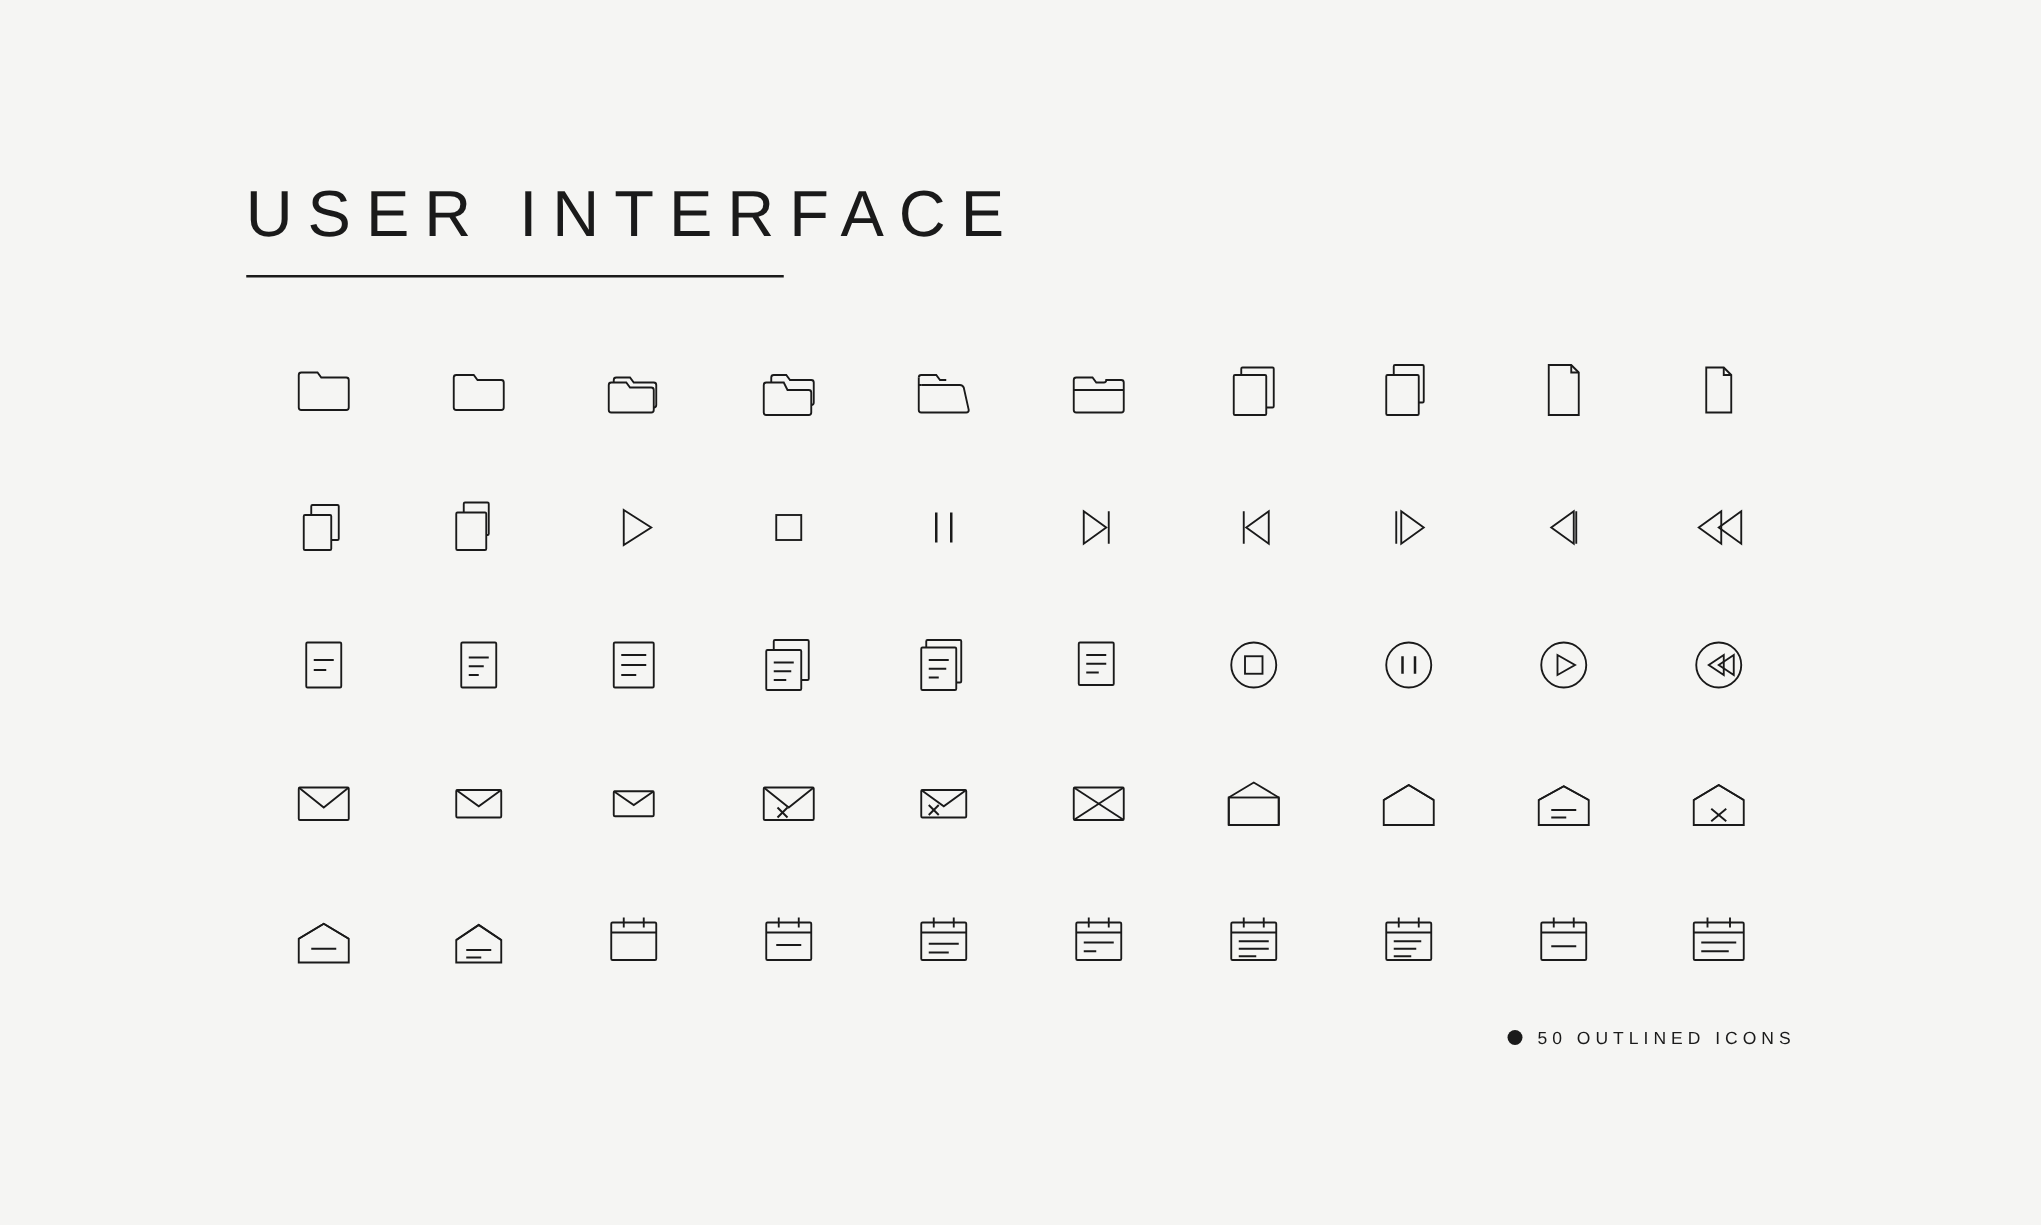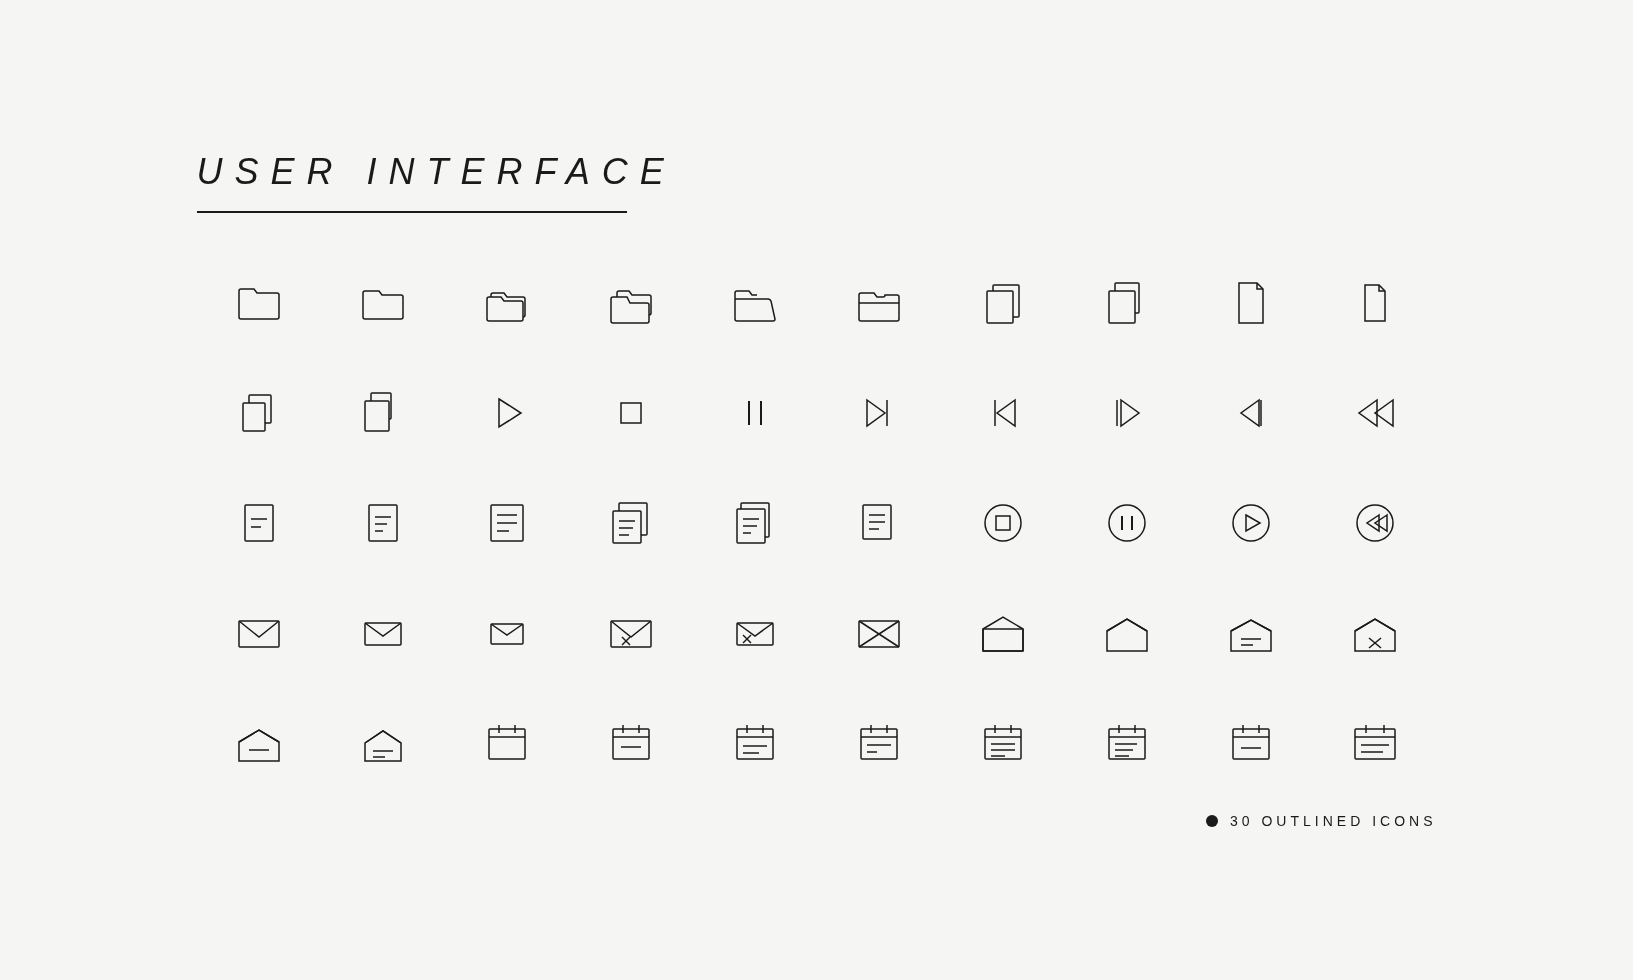--- a/index.html
+++ b/index.html
@@ -14,26 +14,25 @@
     }
     .container {
       background: #f5f5f3;
       width: 1400px;
       padding: 60px 80px;
     }
     .title-section {
       margin-bottom: 50px;
     }
     .title {
-      font-size: 36px;
+      font-size: 52px;
       font-weight: 300;
       letter-spacing: 12px;
       color: #1a1a1a;
       margin-bottom: 18px;
-      font-style: italic;
     }
     .title-underline {
       width: 430px;
       height: 1.5px;
       background: #1a1a1a;
     }
     .icon-grid {
       display: grid;
       grid-template-columns: repeat(10, 1fr);
       gap: 30px 0;
@@ -484,15 +483,15 @@
         <line x1="35" y1="8" x2="35" y2="16"></line>
         <line x1="12" y1="28" x2="40" y2="28"></line>
         <line x1="12" y1="35" x2="34" y2="35"></line>
       </svg>
     </div>
 
   </div>
 
   <div class="footer">
     <div class="footer-dot"></div>
-    <span class="footer-text">30 OUTLINED ICONS</span>
+    <span class="footer-text">50 OUTLINED ICONS</span>
   </div>
 </div>
 
 </body></html>

